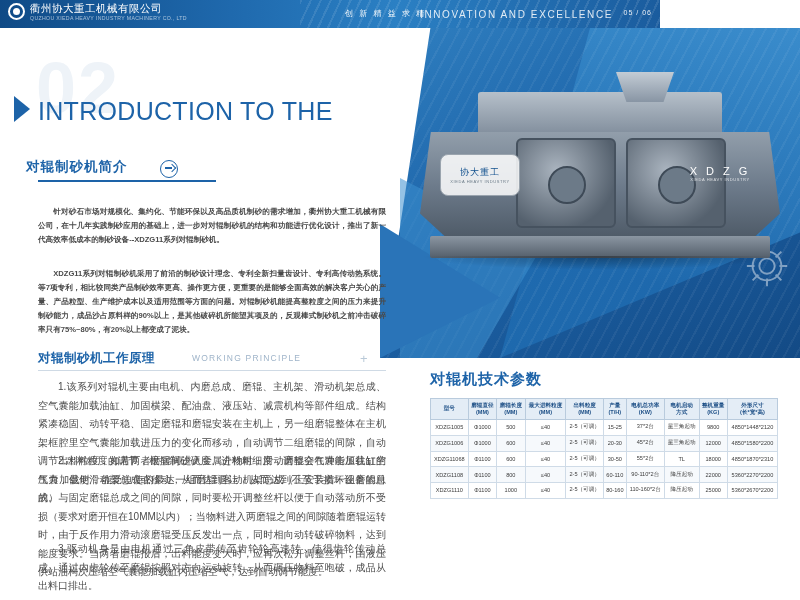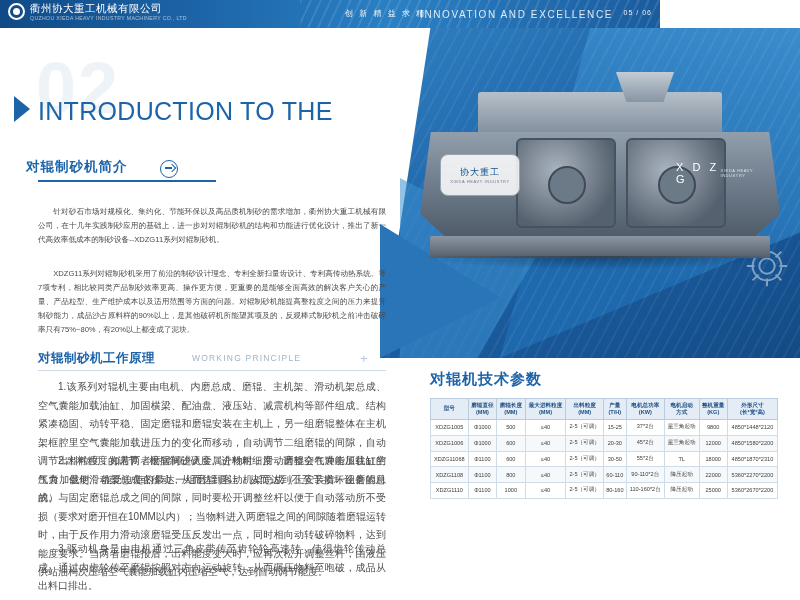--- a/index.html
+++ b/index.html
@@ -41,38 +41,38 @@
      clip-path:polygon(0 0,100% 0,82% 100%,18% 100%);}
   .drum{position:absolute;top:70px;width:96px;height:86px;border-radius:6px;background:radial-gradient(circle at 40% 35%,#aab4bf,#55616e 75%);
      border:2px solid #46525f;}
   .drum.l{left:96px;}
   .drum.r{left:206px;}
   .drum:after{content:"";position:absolute;left:30px;top:26px;width:34px;height:34px;border-radius:50%;background:#6c7a88;border:2px solid #3e4a57;}
   .brand-plate{position:absolute;left:20px;top:86px;width:78px;height:40px;background:rgba(255,255,255,.85);border:1px solid #9aa4ae;border-radius:8px;
      display:flex;flex-direction:column;align-items:center;justify-content:center;}
   .brand-plate .bp-cn{font-size:9px;color:#14528f;letter-spacing:1px;}
   .brand-plate .bp-en{font-size:4px;color:#6b7a88;letter-spacing:.6px;}
-  .brand-plate2{position:absolute;left:256px;top:88px;width:88px;height:34px;display:flex;flex-direction:row;align-items:center;justify-content:center;}
+  .brand-plate2{position:absolute;left:256px;top:88px;width:88px;height:34px;display:flex;flex-direction:column;align-items:center;justify-content:center;}
   .brand-plate2 .bp-cn{font-size:11px;color:#ffffff;letter-spacing:3px;}
   .brand-plate2 .bp-en{font-size:4px;color:rgba(255,255,255,.75);letter-spacing:.6px;}
   .mach-base{position:absolute;left:10px;top:168px;width:340px;height:22px;background:linear-gradient(180deg,#8b96a2,#545f6b);border-radius:2px;}
   .mach-shadow{position:absolute;left:0;top:188px;width:360px;height:14px;background:radial-gradient(ellipse at 50% 0,rgba(0,0,0,.35),rgba(0,0,0,0) 70%);}
 
   
   .bignum{position:absolute;left:36px;top:52px;font-size:72px;font-weight:bold;color:#eef3f8;letter-spacing:2px;line-height:1;}
   .chev{position:absolute;left:14px;top:96px;width:0;height:0;border-top:13px solid transparent;border-bottom:13px solid transparent;border-left:16px solid #1d63a8;}
 
   .title1{position:absolute;left:38px;top:96px;width:400px;font-size:25px;font-weight:normal;color:#1d63a8;letter-spacing:.3px;line-height:1.22;}
   .subtitle-cn{position:absolute;left:26px;top:158px;font-size:13.5px;font-weight:bold;color:#1d63a8;letter-spacing:1px;}
   .sub-arrow{position:absolute;left:160px;top:160px;width:16px;height:16px;border-radius:50%;border:1.4px solid #1d63a8;}
   .sub-arrow:after{content:"";position:absolute;left:3.6px;top:6.2px;width:7px;height:1.4px;background:#1d63a8;}
   .sub-arrow:before{content:"";position:absolute;left:8px;top:4px;width:5px;height:5px;border-top:1.4px solid #1d63a8;border-right:1.4px solid #1d63a8;transform:rotate(45deg);}
   .subline{position:absolute;left:38px;top:180px;width:178px;height:2px;background:#1d63a8;}
 
-  .para{position:absolute;left:38px;width:348px;color:#4a4a4a;font-size:7.6px;line-height:1.85;text-align:justify;text-indent:2em;}
+  .para{position:absolute;left:38px;width:348px;color:#4a4a4a;font-size:7.6px;line-height:1.85;text-align:justify;text-indent:2em;font-weight:bold;}
   .p1{top:205px;}
   .p2{top:267px;}
 
   .title2{position:absolute;left:38px;top:350px;font-size:12.5px;font-weight:bold;color:#1d63a8;letter-spacing:.5px;}
   .title2-en{position:absolute;left:192px;top:353px;font-size:8.5px;color:#9fb4c9;letter-spacing:1.2px;}
   .plus{position:absolute;left:360px;top:352px;color:#b9c9d8;font-size:13px;line-height:1;}
   .title2-line{position:absolute;left:38px;top:370px;width:348px;height:1px;background:#cfdae5;}
 
   .para2{position:absolute;left:38px;width:348px;color:#4a4a4a;font-size:10px;line-height:1.85;text-align:justify;text-indent:2em;}
   .q1{top:378px;}

